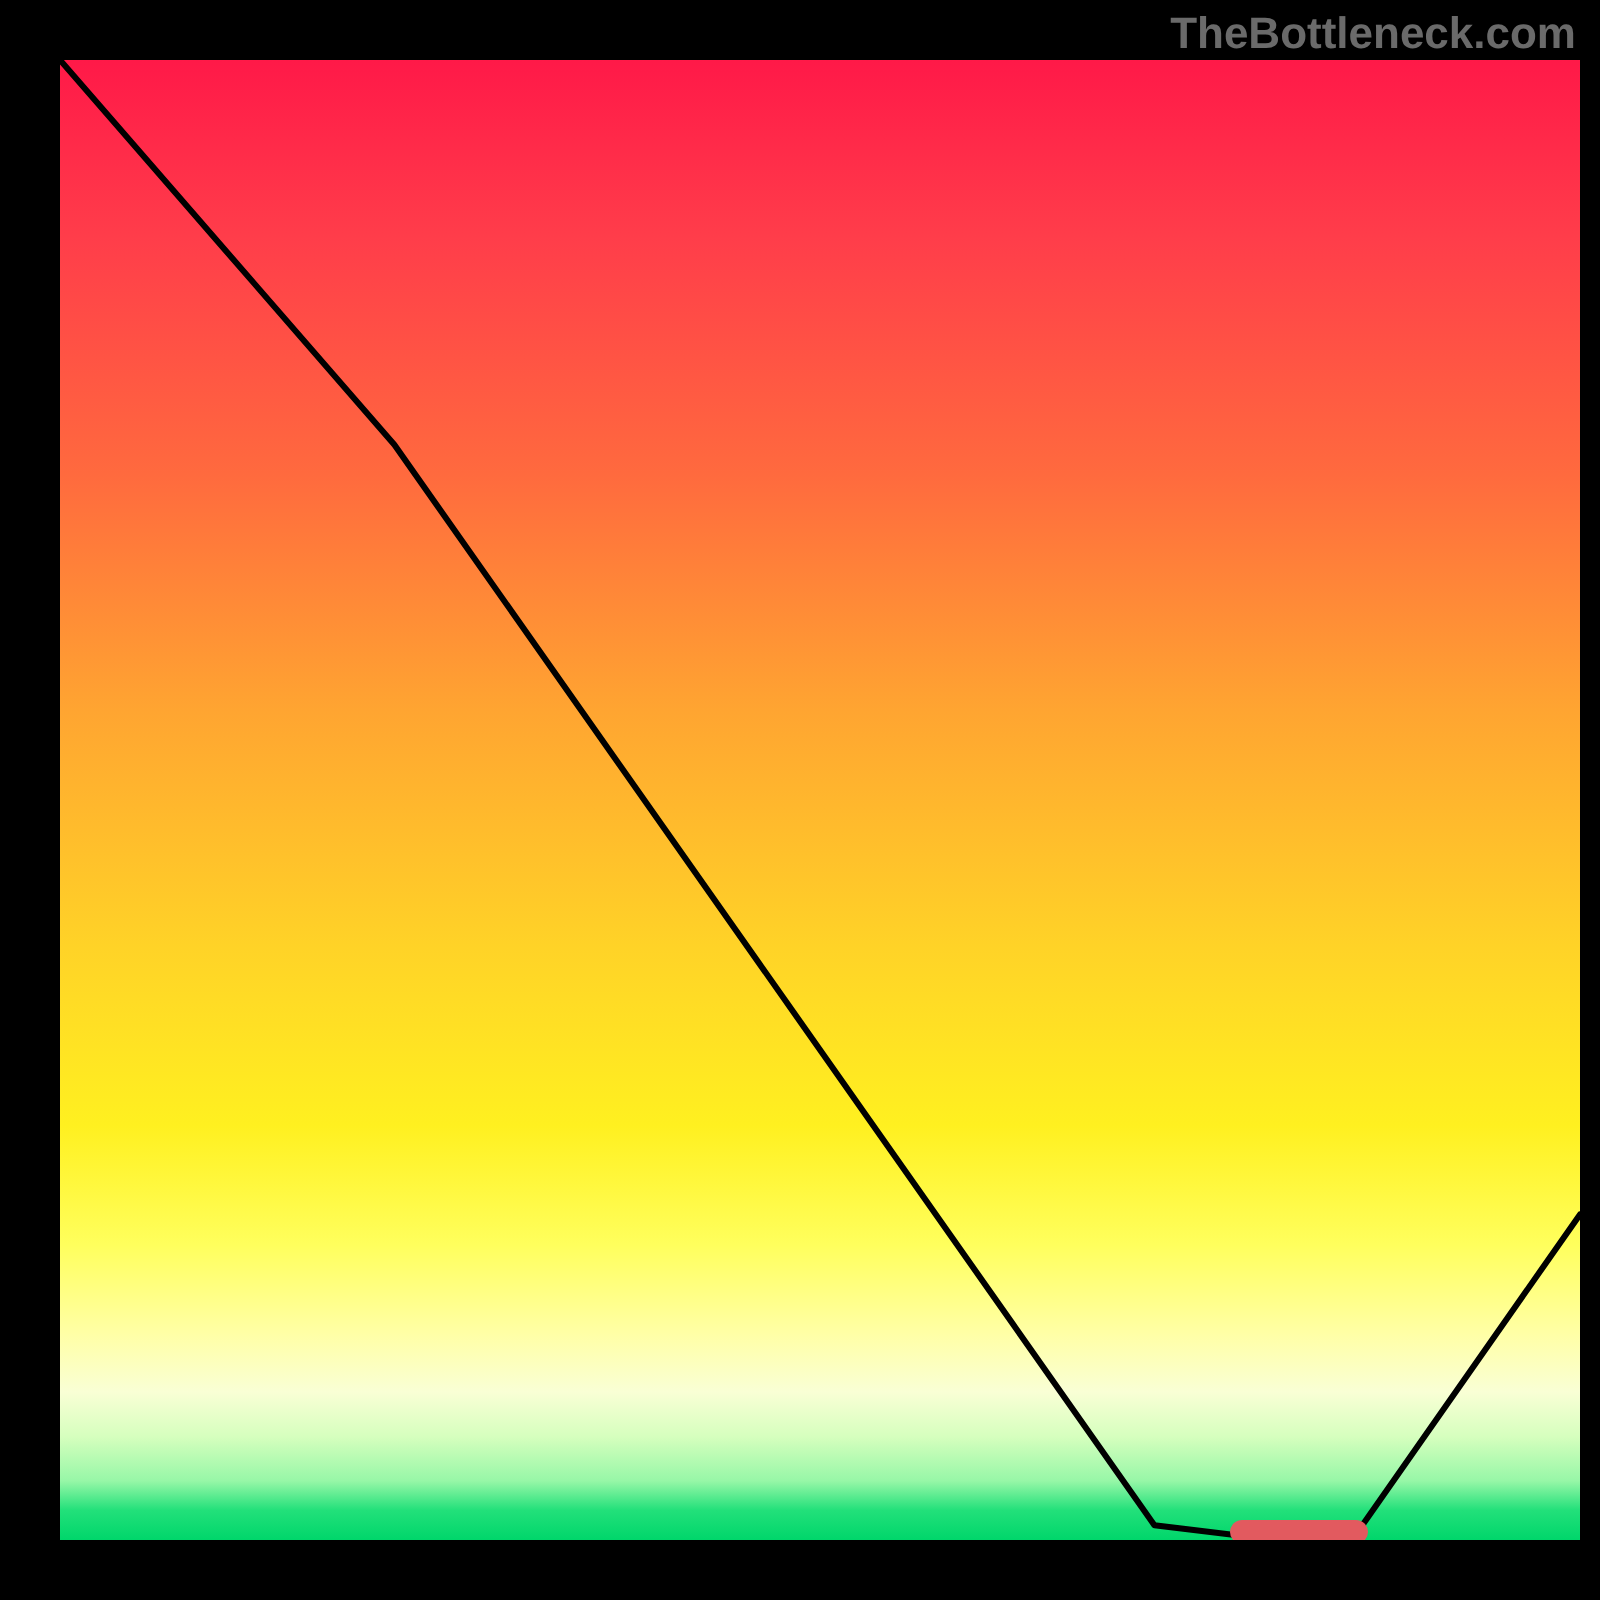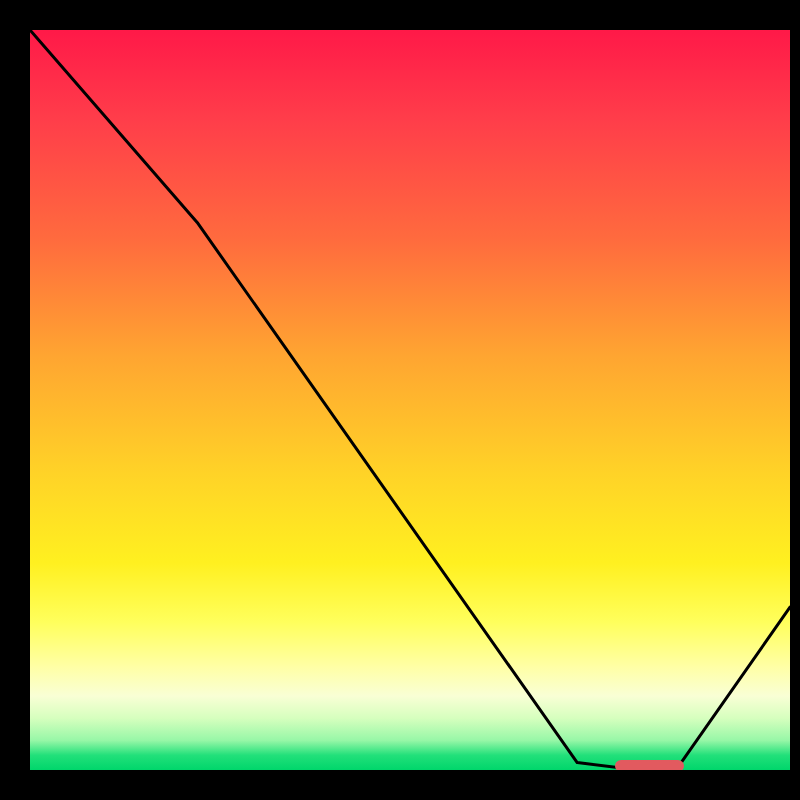--- a/index.html
+++ b/index.html
@@ -66,20 +66,21 @@
     background: #e25a5f;
     border-radius: 6px;
     z-index: 4;
   }
 </style>
 </head>
 <body>
 
 <div class="wrap">
 
+  <div class="watermark">TheBottleneck.com</div>
 
   <div class="plot">
     <div class="grad"></div>
 
     <svg class="curve" viewBox="0 0 760 740" preserveAspectRatio="none">
       <path id="curve-path" fill="none" stroke="#000000" stroke-width="3" stroke-linecap="round" stroke-linejoin="round" d="M0.0 0.0 L167.2 192.4 L547.2 732.6 L608.0 740.0 L646.0 740.0 L760.0 577.2"></path>
     </svg>
 
     <div id="marker" class="marker" style="left: 585.2px; width: 68.4px; top: 730.3px; height: 12px; background: rgb(226, 90, 95);"></div>
   </div>

